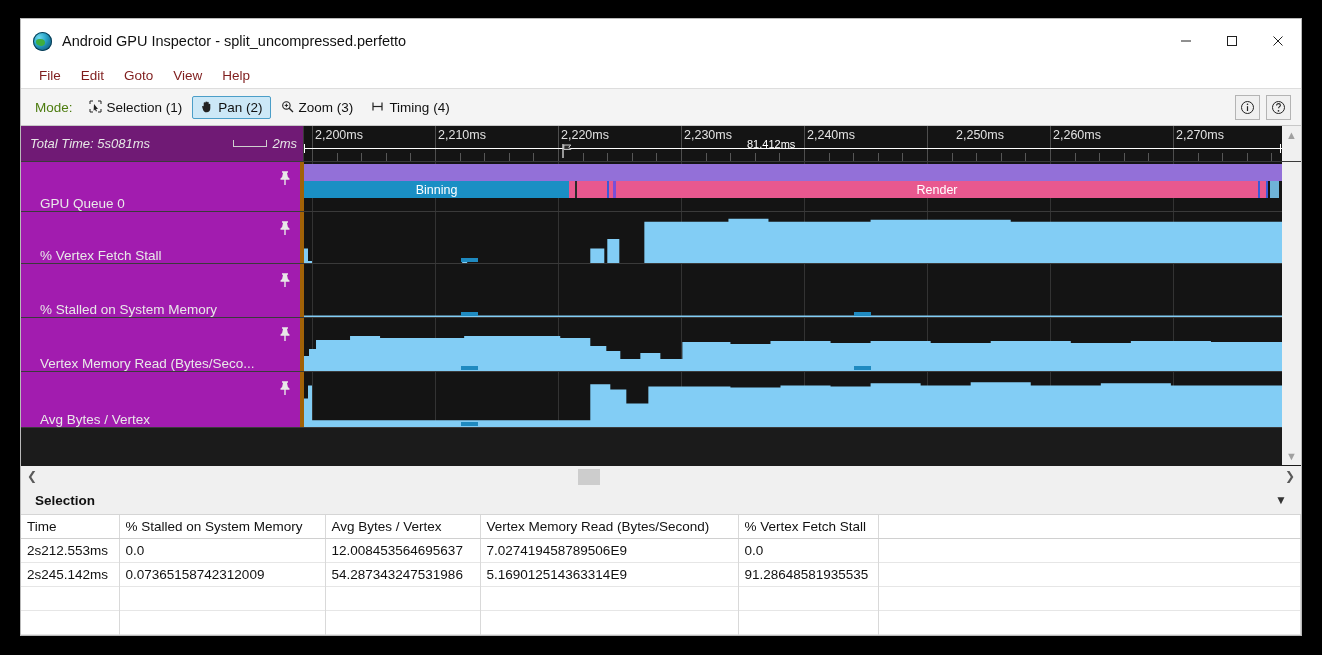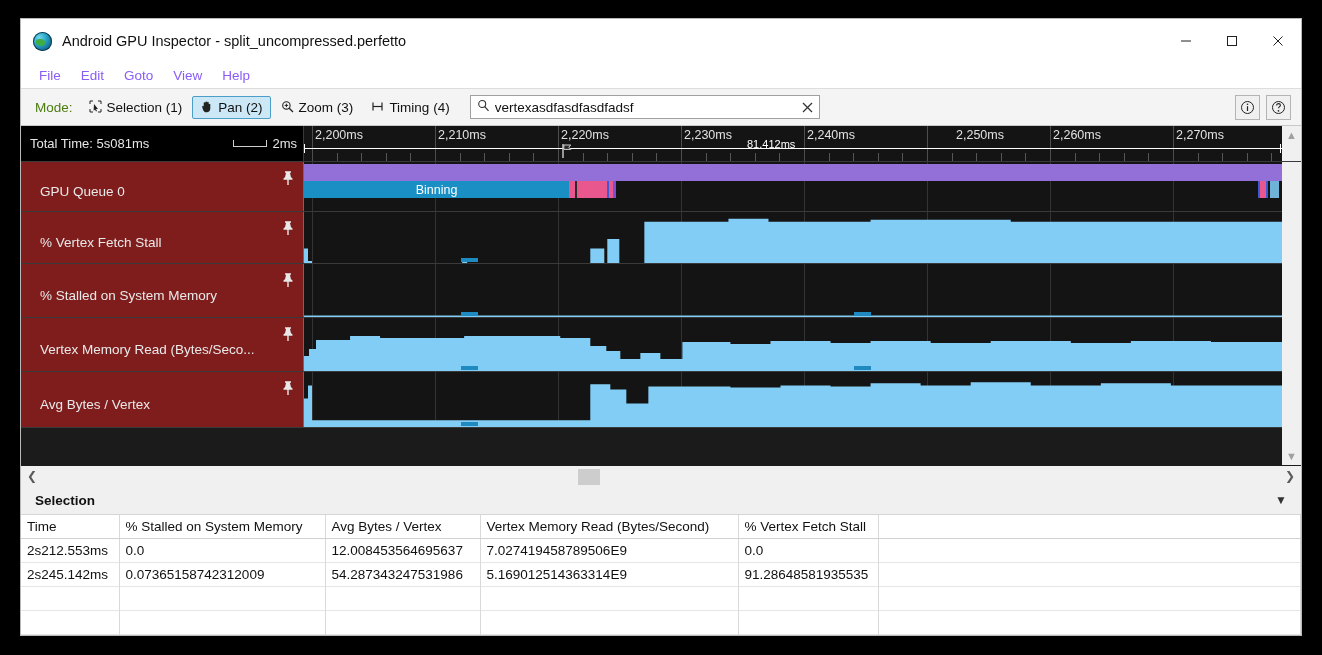--- a/index.html
+++ b/index.html
@@ -47,21 +47,21 @@
   .win-btn svg { display: block; }
   
   .menubar {
     height: 26px; flex: 0 0 26px;
     display: flex; align-items: center;
     padding-left: 8px;
     border-bottom: 1px solid #dddddd;
     background: #ffffff;
   }
   .menu-item {
-    font-size: 13.5px; color: #8b5cf6;
+    font-size: 13.5px; color: #7f1d1d;
     padding: 3px 10px; border-radius: 2px;
   }
   
   .toolbar {
     height: 37px; flex: 0 0 37px;
     display: flex; align-items: center;
     padding: 0 8px;
     background: #f4f4f4;
     border-bottom: 1px solid #c8c8c8;
   }
@@ -110,22 +110,23 @@
     display: flex; flex-direction: column; justify-content: space-between;
     align-items: center; padding: 3px 0;
   }
   .vchev { color: #a0a0a0; font-size: 11px; line-height: 1; }
 
   .ruler-row { display: flex; height: 36px; flex: 0 0 36px; border-bottom: 1px solid #3a3a3a; }
   .ruler-left {
     width: 283px; flex: 0 0 283px;
     display: flex; align-items: center;
     color: #e6e6e6; font-size: 13px;
-    padding-left: 9px; background: #000000;
+    padding-left: 9px; background: #701a75;
     border-right: 1px solid #3a3a3a;
+    font-style: italic;
   }
   .scalebar { margin-left: auto; display: flex; align-items: center; gap: 5px; padding-right: 6px; }
   .scalebar .bar {
     width: 34px; height: 7px;
     border-left: 1px solid #cfcfcf; border-right: 1px solid #cfcfcf; border-bottom: 1px solid #cfcfcf;
   }
   .ruler-right { flex: 1 1 auto; position: relative; overflow: hidden; background: #141414; }
   .ruler-right .tick-label {
     position: absolute; top: 2px; color: #e2e2e2; font-size: 12.5px; white-space: nowrap;
     padding-left: 3px;
@@ -144,24 +145,24 @@
     position: absolute; top: 12px; color: #ffffff; font-size: 11px; background: transparent;
     padding: 0 3px; white-space: nowrap;
   }
   .flag-marker { position: absolute; top: 18px; width: 12px; height: 14px; }
 
   .track {
     display: flex; border-bottom: 1px solid #3a3a3a; position: relative;
   }
   .track-label {
     width: 283px; flex: 0 0 283px;
-    display: flex; align-items: center; padding: 9px 0 0 19px;
+    display: flex; align-items: flex-end; padding: 9px 0 0 19px;
     color: #e9e9e9; font-size: 13.5px;
-    border-right: 1px solid #a16207;
-    background: #7f1d1d; position: relative;
+    border-right: 4px solid #a16207;
+    background: #a21caf; position: relative;
   }
   .track-label span.txt { white-space: nowrap; overflow: hidden; text-overflow: ellipsis; max-width: 230px; }
   .pin {
     position: absolute; right: 8px; top: 8px; width: 14px; height: 16px;
   }
   .track-canvas { flex: 1 1 auto; position: relative; overflow: hidden; background: #141414; }
   .gridline { position: absolute; top: 0; bottom: 0; width: 1px; background: #333333; }
 
   
   .slice {
@@ -278,35 +279,20 @@
       <span class="gl">
         <svg width="13" height="13" viewBox="0 0 13 13">
           <line x1="2" y1="2.5" x2="2" y2="10.5" stroke="#222" stroke-width="1.2"></line>
           <line x1="11" y1="2.5" x2="11" y2="10.5" stroke="#222" stroke-width="1.2"></line>
           <line x1="2" y1="6.5" x2="11" y2="6.5" stroke="#222" stroke-width="1.2"></line>
         </svg>
       </span>
       <span>Timing (4)</span>
     </div>
 
-    <div class="search-wrap">
-      <span class="search-ico">
-        <svg width="13" height="13" viewBox="0 0 13 13">
-          <circle cx="5.2" cy="5" r="3.5" fill="none" stroke="#333" stroke-width="1.1"></circle>
-          <line x1="7.8" y1="7.6" x2="11.5" y2="11.8" stroke="#333" stroke-width="1.2"></line>
-        </svg>
-      </span>
-      <input class="search-input" type="text" value="vertexasdfasdfasdfadsf" style="">
-      <div class="search-clear">
-        <svg width="11" height="11" viewBox="0 0 11 11">
-            <line x1="1" y1="1" x2="10" y2="10" stroke="#333" stroke-width="1.2"></line>
-            <line x1="10" y1="1" x2="1" y2="10" stroke="#333" stroke-width="1.2"></line>
-          </svg>
-      </div>
-    </div>
 
     <div class="tool-right">
       <div class="icon-btn">
         <svg width="15" height="15" viewBox="0 0 15 15">
           <circle cx="7.5" cy="7.5" r="6" fill="none" stroke="#222" stroke-width="1"></circle>
           <circle cx="7.5" cy="4.3" r="0.8" fill="#222"></circle>
           <line x1="7.5" y1="6.2" x2="7.5" y2="11" stroke="#222" stroke-width="1.2"></line>
         </svg>
       </div>
       <div class="icon-btn">
@@ -411,20 +397,21 @@
               <div class="gridline" style="left: 746px;"></div>
               <div class="gridline" style="left: 869px;"></div>
               <div class="slice" style="left: 0px; width: 1114px; top: 2px; height: 17px; background: rgb(147, 112, 216); justify-content: flex-end; padding-right: 6px;">Surface (2280x1080)</div>
               <div class="slice" style="left: 0px; width: 265px; top: 19px; height: 17px; background: rgb(26, 143, 196);">Binning</div>
               <div class="slice" style="left: 265px; width: 6px; top: 19px; height: 17px; background: rgb(232, 88, 143);"></div>
               <div class="slice" style="left: 271px; width: 2px; top: 19px; height: 17px; background: rgb(43, 43, 43);"></div>
               <div class="slice" style="left: 273px; width: 30px; top: 19px; height: 17px; background: rgb(232, 88, 143);"></div>
               <div class="slice" style="left: 303px; width: 2px; top: 19px; height: 17px; background: rgb(58, 90, 216);"></div>
               <div class="slice" style="left: 305px; width: 4px; top: 19px; height: 17px; background: rgb(232, 88, 143);"></div>
               <div class="slice" style="left: 309px; width: 3px; top: 19px; height: 17px; background: rgb(122, 79, 216);"></div>
+              <div class="slice" style="left: 312px; width: 642px; top: 19px; height: 17px; background: rgb(232, 88, 143);">Render</div>
               <div class="slice" style="left: 954px; width: 2px; top: 19px; height: 17px; background: rgb(58, 90, 216);"></div>
               <div class="slice" style="left: 956px; width: 6px; top: 19px; height: 17px; background: rgb(232, 88, 143);"></div>
               <div class="slice" style="left: 962px; width: 2px; top: 19px; height: 17px; background: rgb(58, 90, 216);"></div>
               <div class="slice" style="left: 966px; width: 9px; top: 19px; height: 17px; background: rgb(111, 179, 216);"></div>
             </div>
           </div>
           <div class="track" style="height: 52px;">
             <div class="track-label">
               <span class="txt">% Vertex Fetch Stall</span>
               <div class="pin"><svg width="14" height="16" viewBox="0 0 14 16">

